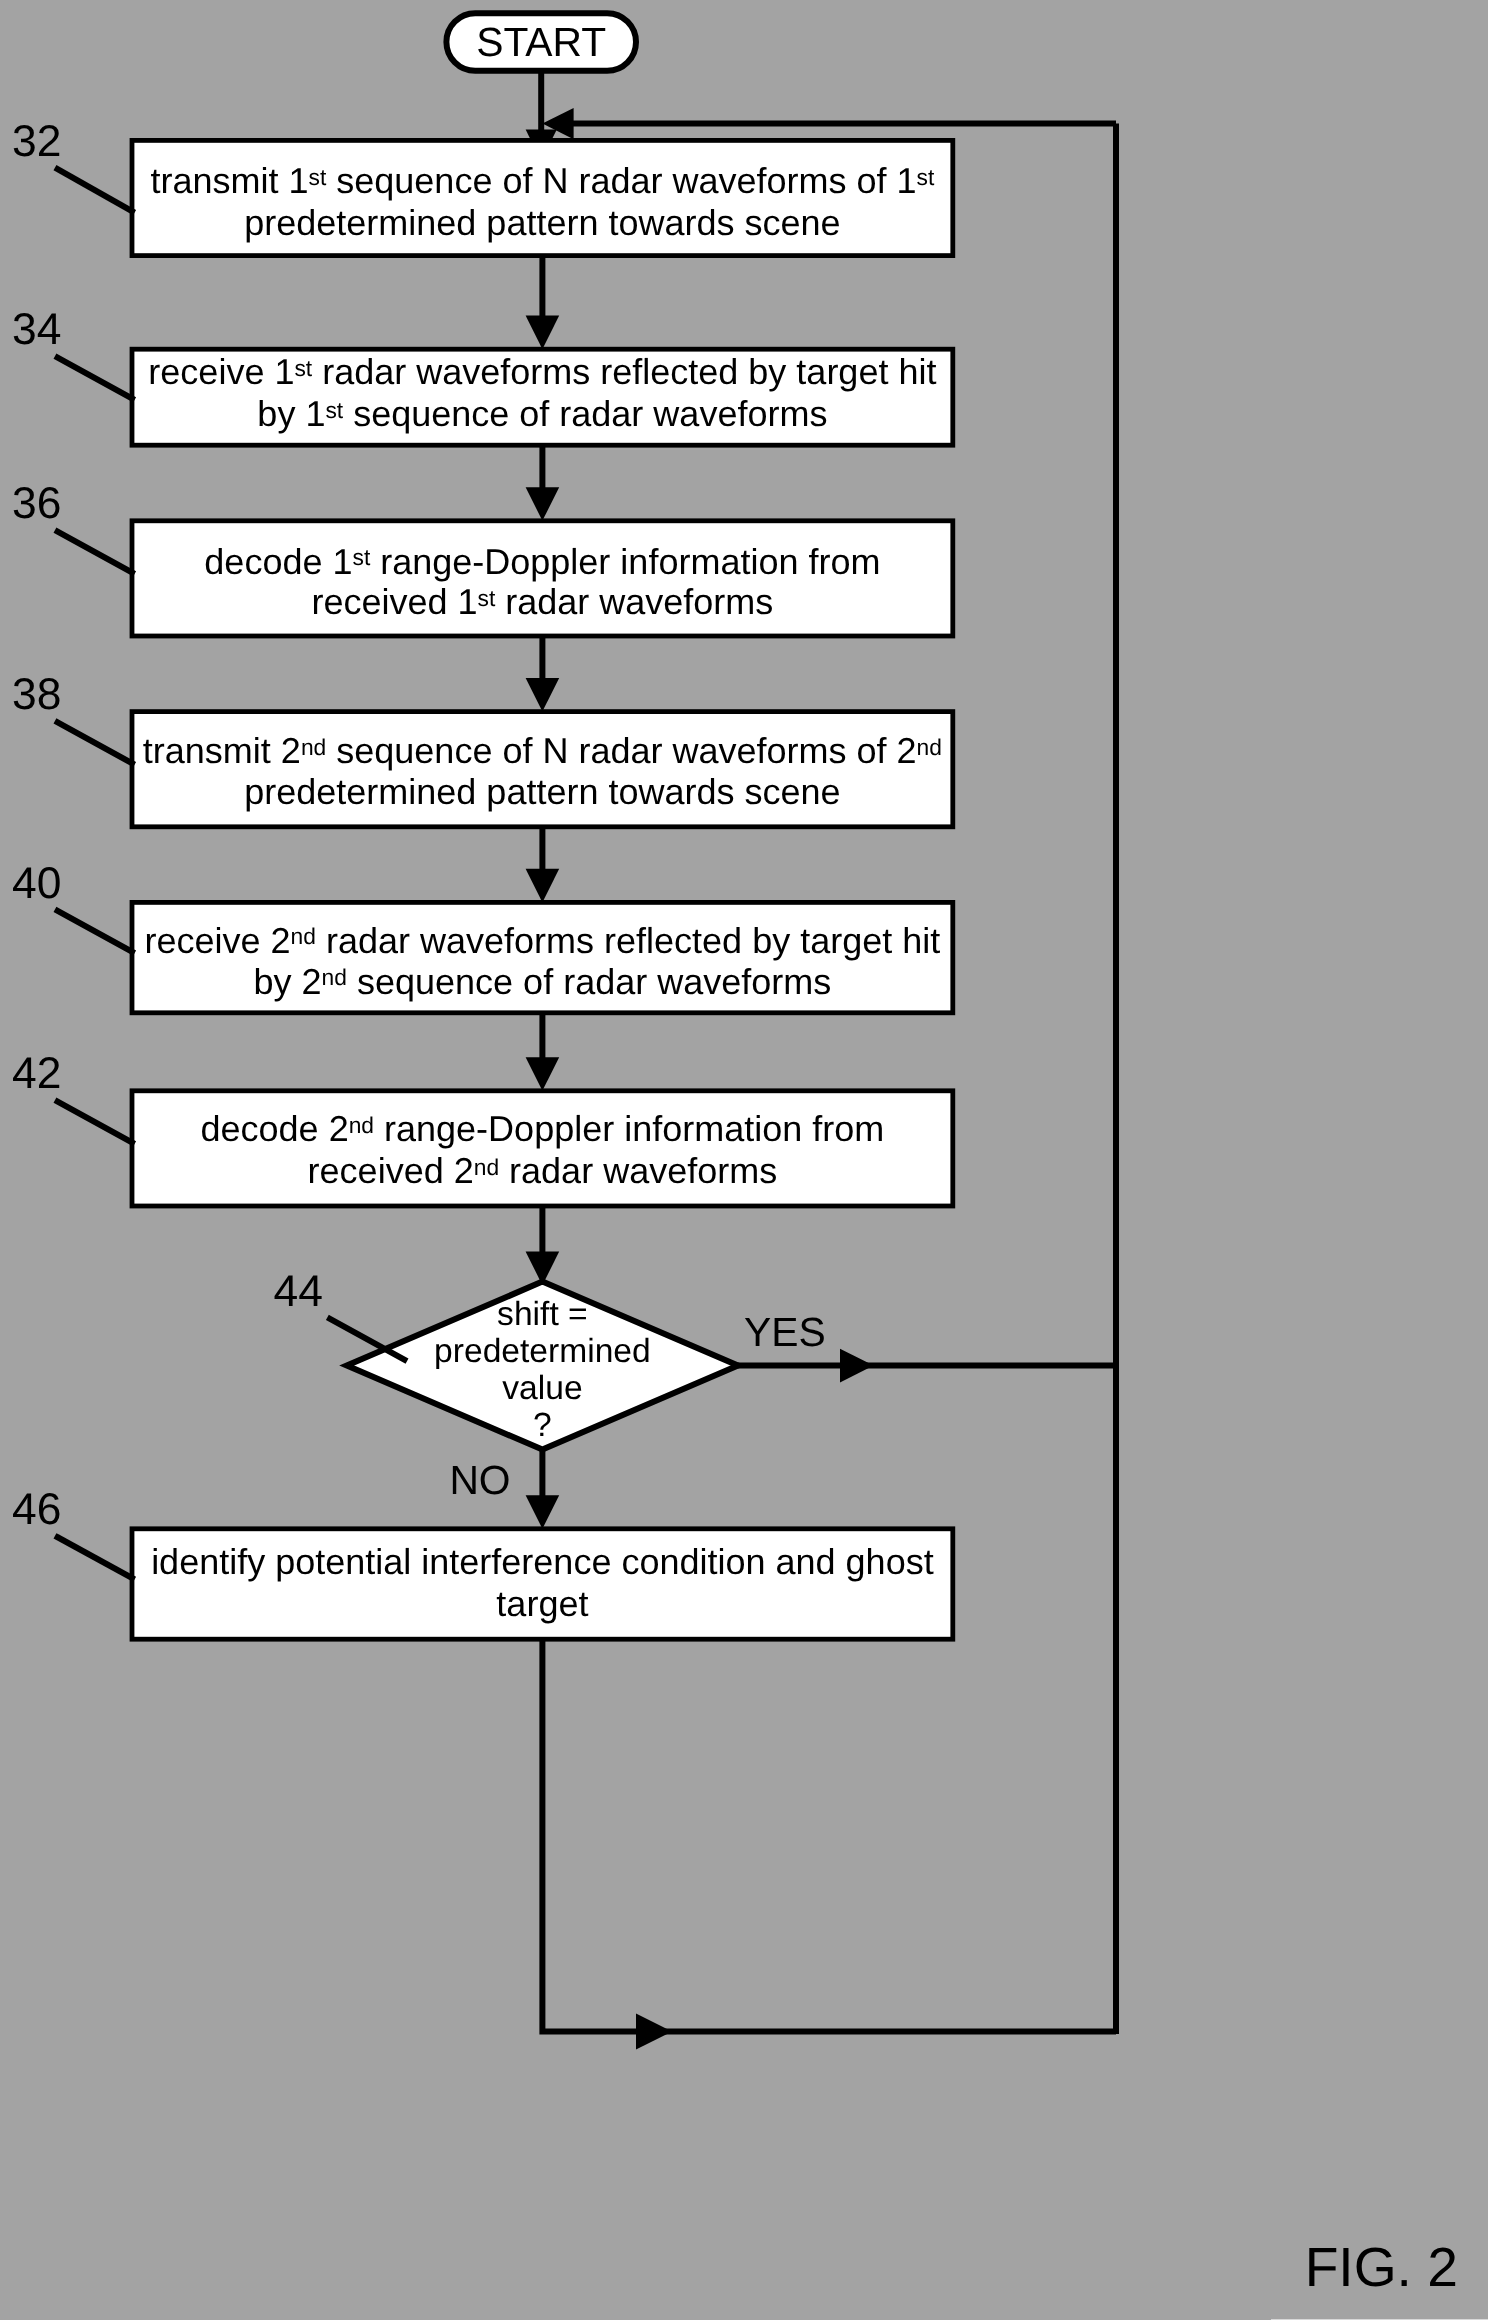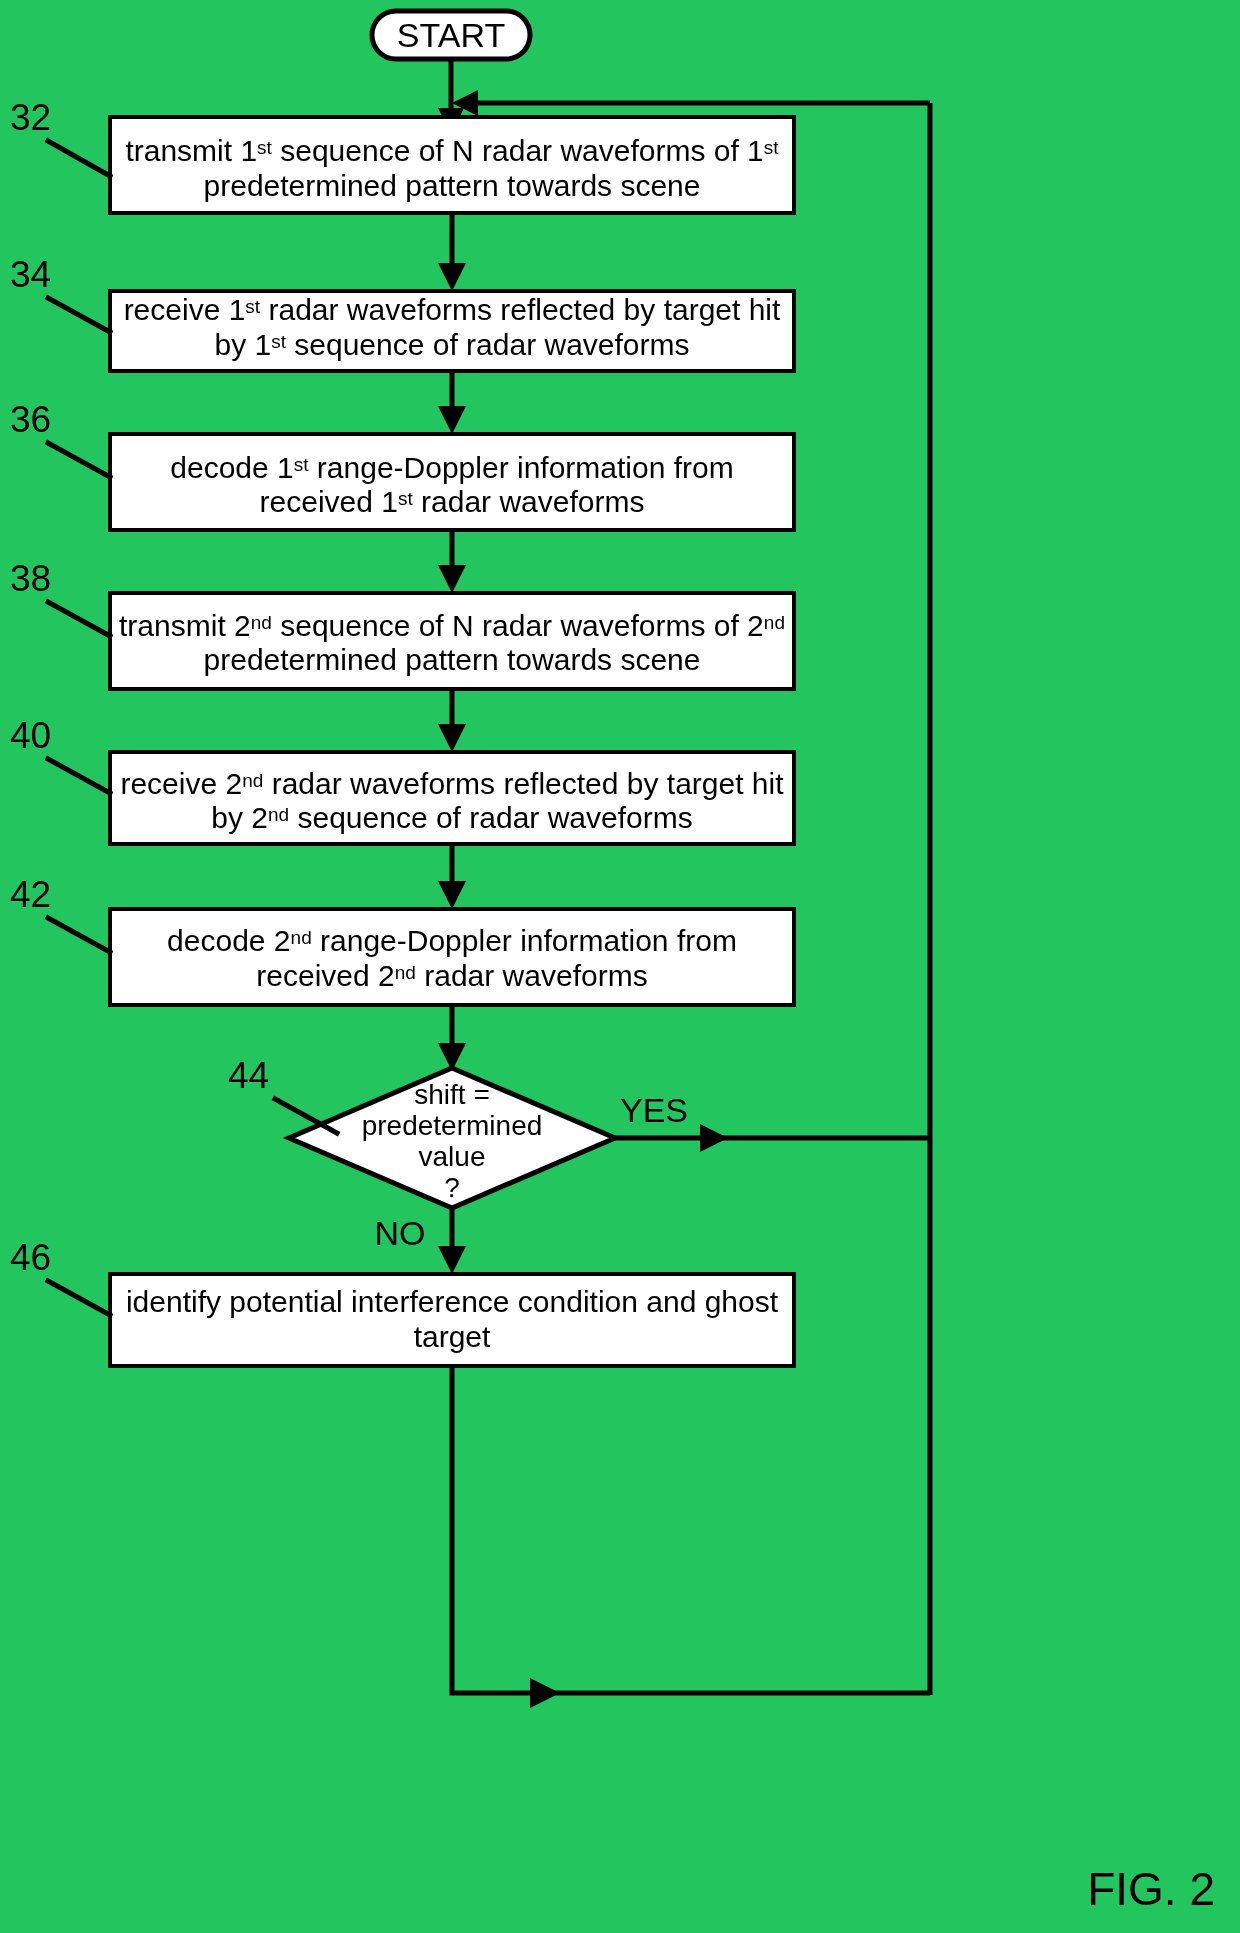--- a/index.html
+++ b/index.html
@@ -10,21 +10,21 @@
   body {
     width: 1240px;
     height: 1933px;
     font-family: "Liberation Sans", sans-serif;
     overflow: hidden;
   }
   #figure-root {
     position: relative;
     width: 1240px;
     height: 1933px;
-    background: #22c55e;
+    background: #a3a3a3;
   }
   svg.flow {
     position: absolute;
     top: 0;
     left: 0;
     width: 1240px;
     height: 1933px;
   }
   .box-rect {
     fill: #ffffff;

